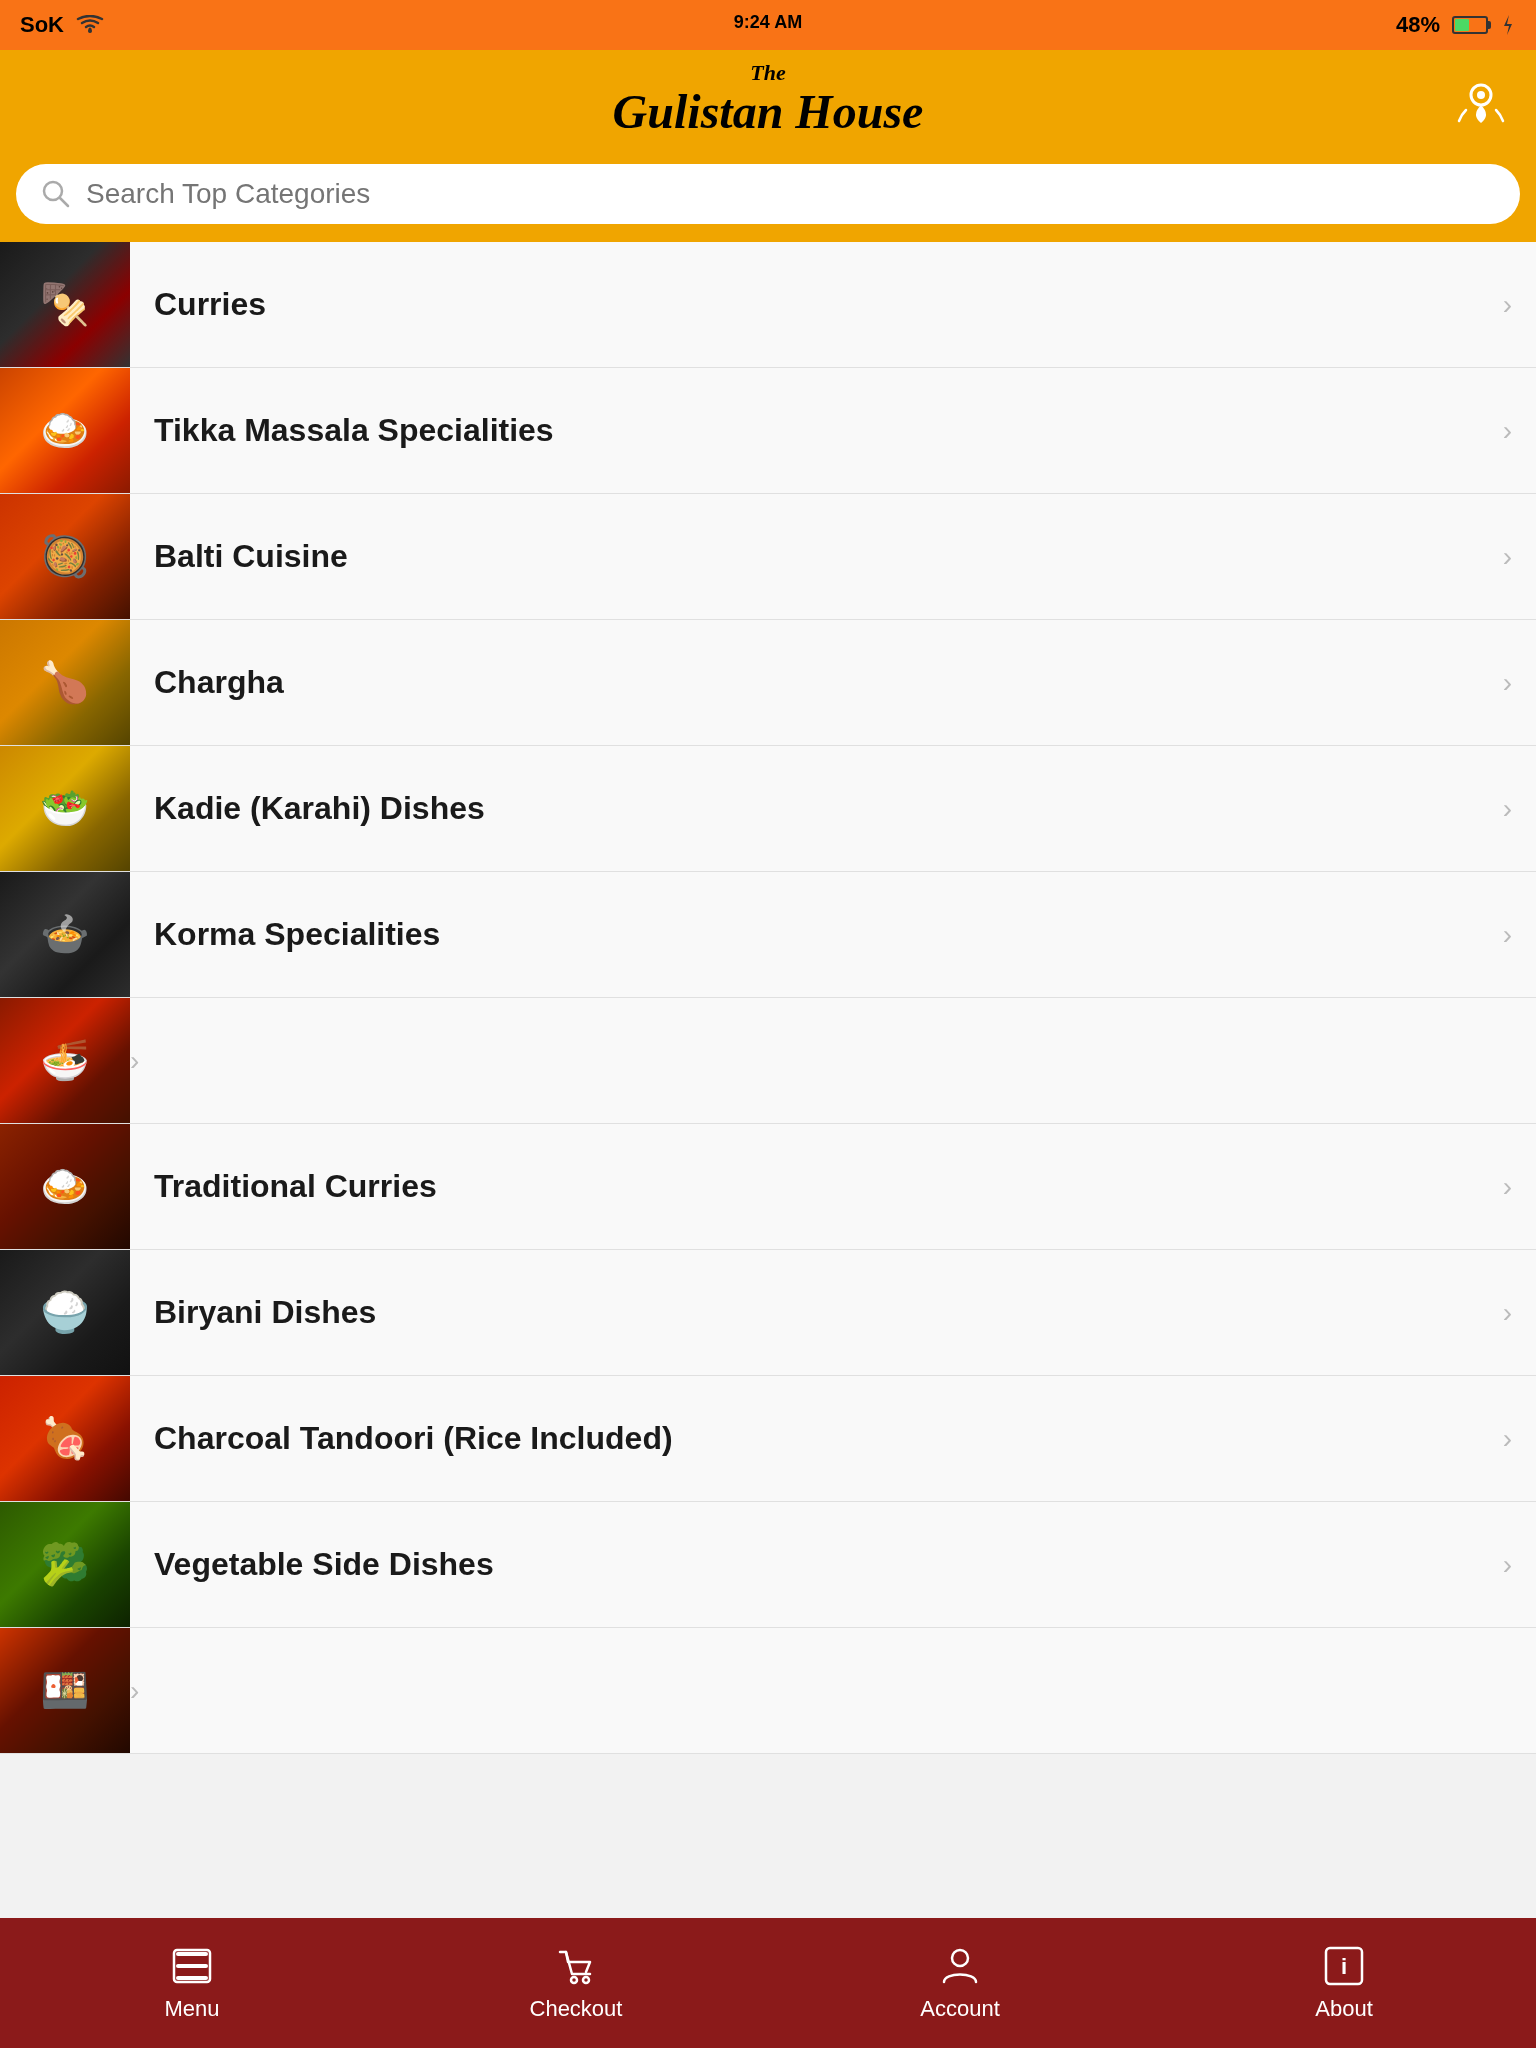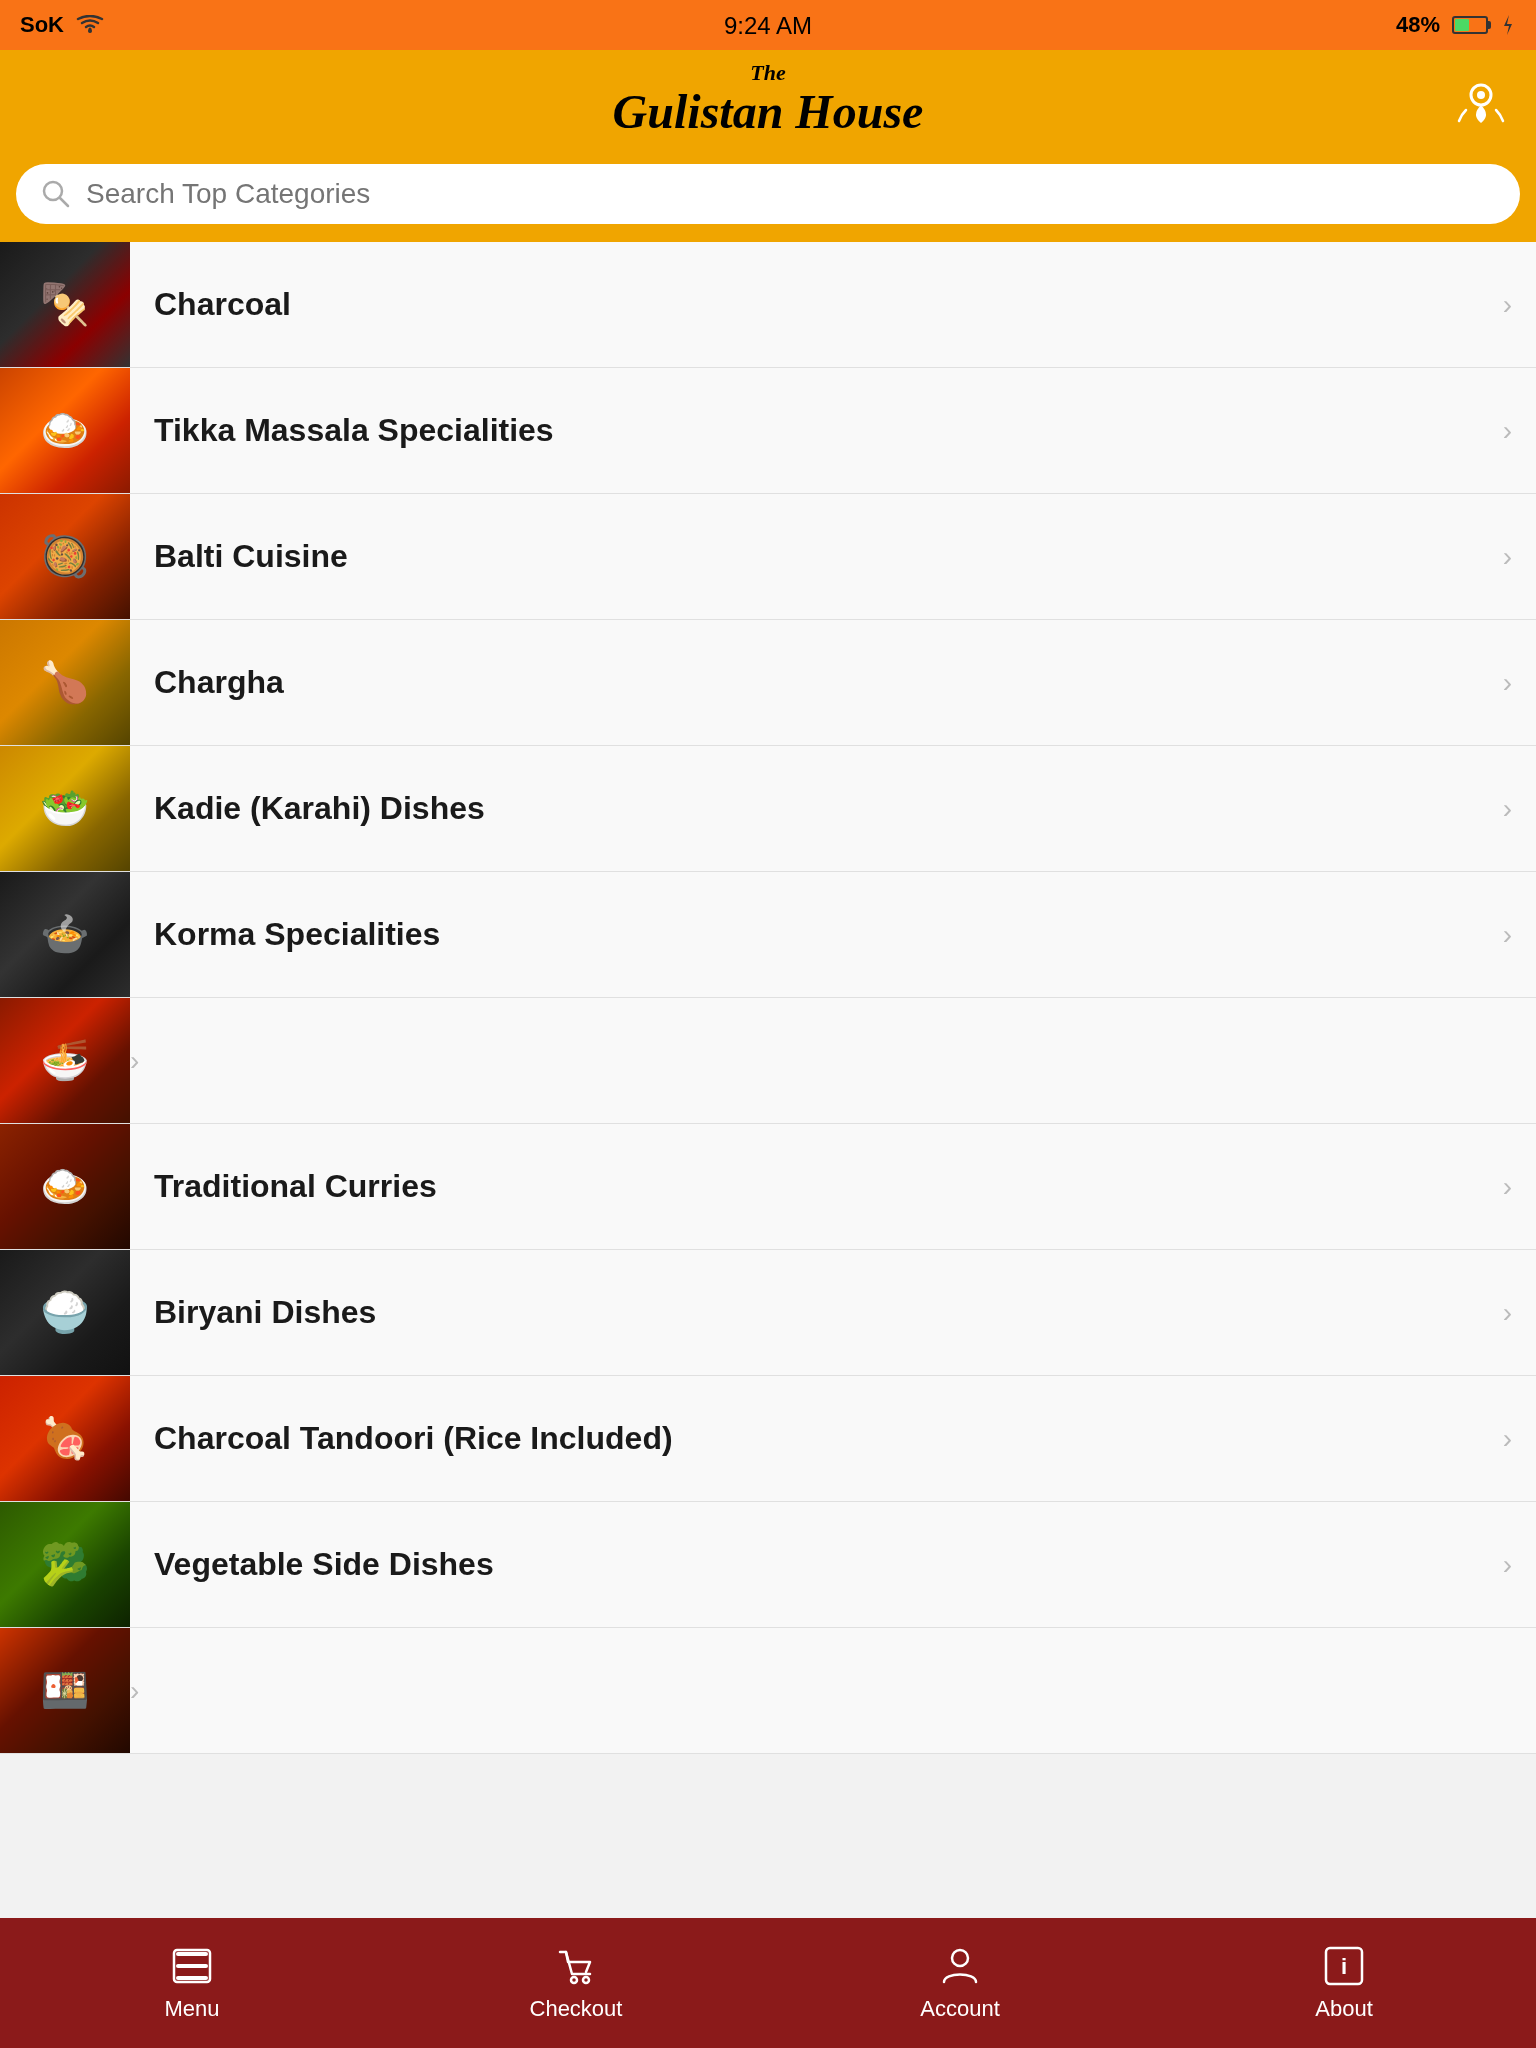--- a/index.html
+++ b/index.html
@@ -23,22 +23,22 @@
       padding: 0 20px;
     }
     .status-left {
       display: flex;
       align-items: center;
       gap: 12px;
       font-size: 22px;
       font-weight: 600;
     }
     .status-center {
-      font-size: 24px;
-      font-weight: 400;
+      font-size: 18px;
+      font-weight: 700;
       position: absolute;
       left: 50%;
       transform: translateX(-50%);
       top: 12px;
     }
     .status-right {
       display: flex;
       align-items: center;
       gap: 12px;
       font-size: 22px;
@@ -279,21 +279,21 @@
     </svg>
     <input class="search-input" type="text" readonly="" placeholder="Search Top Categories" style="">
   </div>
 </div>
 
 <div class="category-list" id="category-list">
 <div class="category-item">
       <div class="category-thumbnail food-starters">
         <div class="food-decoration">🍢</div>
       </div>
-      <span class="category-name">Charcoal</span>
+      <span class="category-name">Curries</span>
       <span class="chevron-right">›</span>
     </div>
     <div class="category-item">
       <div class="category-thumbnail food-tikka">
         <div class="food-decoration">🍛</div>
       </div>
       <span class="category-name">Tikka Massala Specialities</span>
       <span class="chevron-right">›</span>
     </div>
     <div class="category-item">

